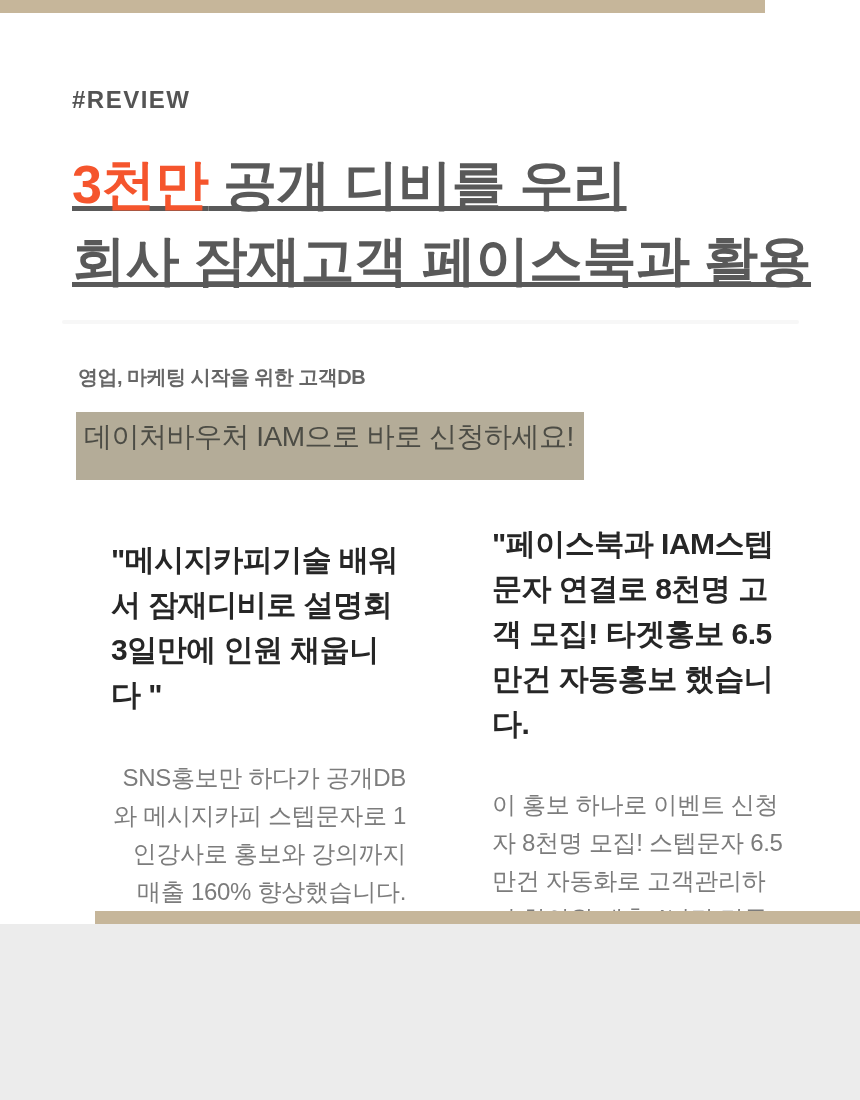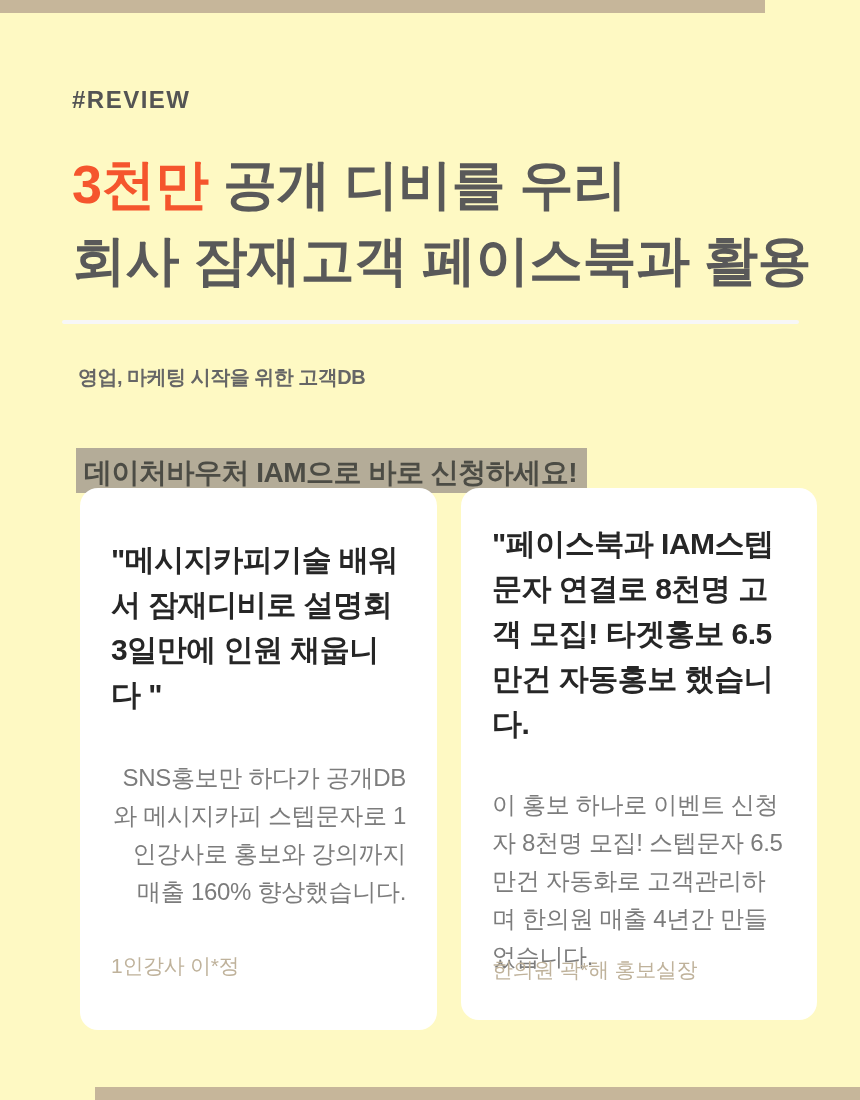--- a/index.html
+++ b/index.html
@@ -4,22 +4,22 @@
 <style>
   html, body {
     margin: 0;
     padding: 0;
     background: #ECECEC;
     font-family: "Liberation Sans", "DejaVu Sans", sans-serif;
   }
   .page {
     position: relative;
     width: 860px;
-    height: 1100px;
-    background: #fef9c3;
+    height: 924px;
+    background: #ffffff;
     overflow: hidden;
   }
   .accent-bar {
     position: absolute;
     height: 13px;
     background: #C6B69A;
   }
   .accent-bar.top  { top: 0; left: 0; width: 765px; }
   .accent-bar.bottom { bottom: 0; left: 95px; right: 0; }
 
@@ -36,20 +36,21 @@
     position: absolute;
     left: 72px;
     top: 146px;
     margin: 0;
     font-size: 54px;
     font-weight: 800;
     line-height: 76px;
     letter-spacing: -0.5px;
     color: #595959;
     white-space: nowrap;
+    text-decoration: underline;
   }
   .headline .line { display: block; }
   .headline .hl { color: #F5552D; }
 
   .divider {
     position: absolute;
     left: 62px;
     top: 320px;
     width: 737px;
     height: 4px;
@@ -66,24 +67,23 @@
     color: #666666;
   }
   .subtitle-highlight {
     position: absolute;
     left: 76px;
     top: 412px;
     display: inline-block;
     background: #B4AC98;
     color: #4C4C45;
     font-size: 28px;
-    font-weight: 700;
+    font-weight: 400;
     letter-spacing: -0.5px;
-    padding: 6px 10px 1px 8px;
-    margin-top: 36px;
+    padding: 6px 10px 24px 8px;
   }
 
   .cards {
     position: absolute;
     left: 80px;
     top: 488px;
     display: flex;
     gap: 24px;
     align-items: flex-start;
   }

